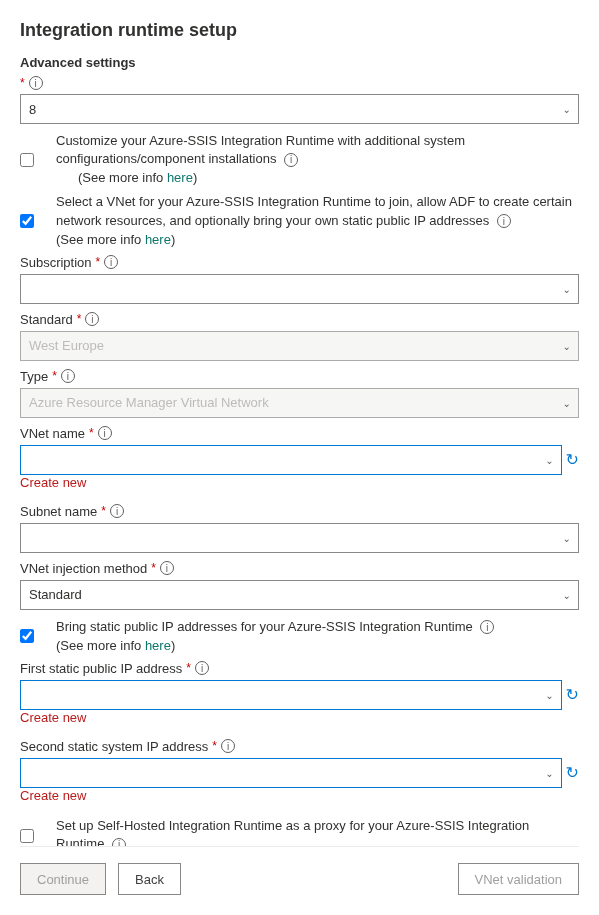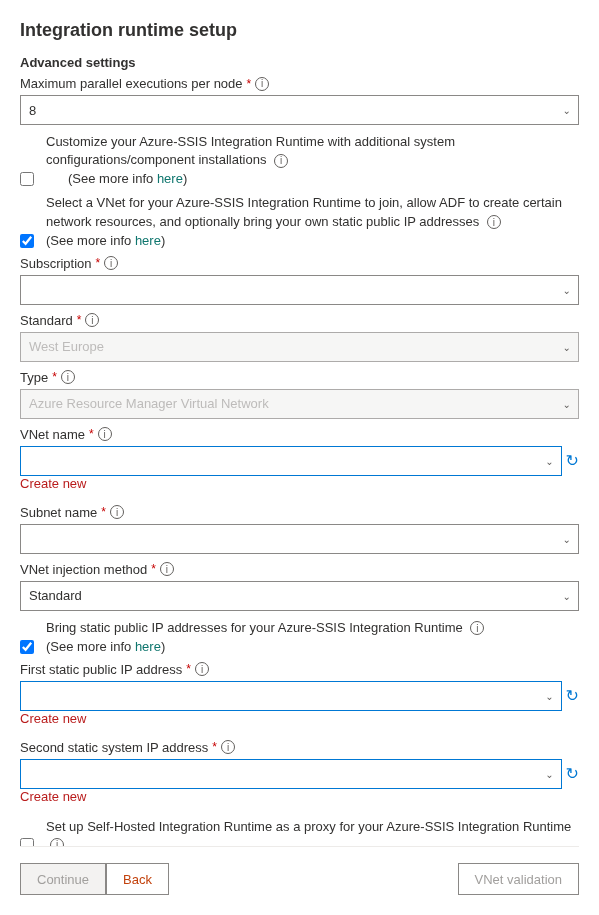--- a/index.html
+++ b/index.html
@@ -109,22 +109,22 @@
     .create-new-link {
       color: #b91c1c;
       font-size: 13px;
       text-decoration: none;
       cursor: pointer;
       display: inline-block;
       margin-bottom: 8px;
     }
     .checkbox-row {
       display: flex;
-      align-items: flex-end;
-      gap: 12px;
+      align-items: center;
+      gap: 22px;
       margin-bottom: 8px;
     }
     .checkbox-row input[type="checkbox"] {
       margin-top: 2px;
       width: 14px;
       height: 14px;
       flex-shrink: 0;
       cursor: pointer;
     }
     .checkbox-text {
@@ -148,31 +148,31 @@
       margin-left: 4px;
     }
     .field-group {
       margin-bottom: 6px;
     }
     .footer {
       margin-top: auto;
       border-top: 1px solid #edebe9;
       padding: 16px 0 20px 0;
       display: flex;
-      gap: 0;
+      gap: 12px;
       align-items: center;
     }
     .btn {
       height: 32px;
       padding: 0 16px;
       font-size: 13px;
       cursor: pointer;
       border: 1px solid #8a8886;
       background: #fff;
-      color: #c2410c;
+      color: #404040;
       font-family: inherit;
     }
     .btn:disabled {
       color: #a19f9d;
       cursor: default;
     }
     .btn-primary {
       background: #0078d4;
       color: #fff;
       border-color: #0078d4;
@@ -195,21 +195,20 @@
 
 <div class="page">
   <div class="content">
     <h1>Integration runtime setup</h1>
 
     <div>
       <div class="section-title">Advanced settings</div>
 
       <div class="field-group">
         <div class="field-label">
-          <span>Maximum parallel executions per node</span>
           <span class="required">*</span>
           <span class="info-icon">i</span>
         </div>
         <div class="select-wrapper">
           <select class="select-box">
             <option>8</option>
           </select>
           <span class="chevron">⌄</span>
         </div>
       </div>

